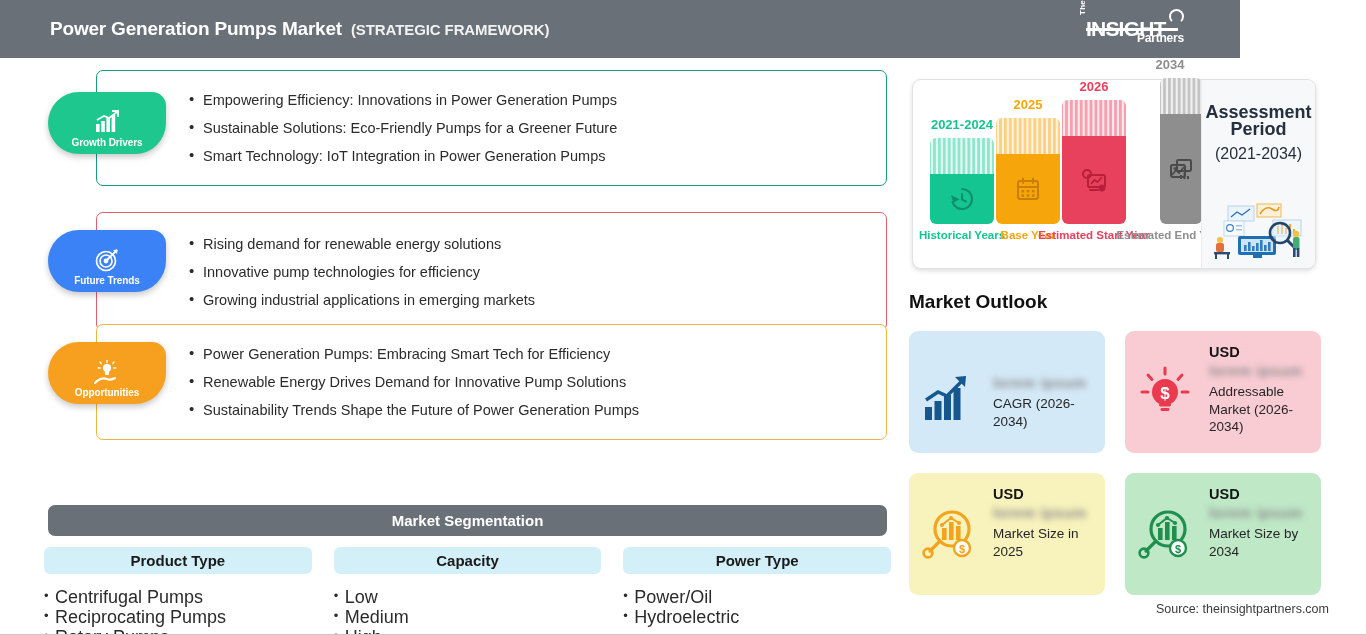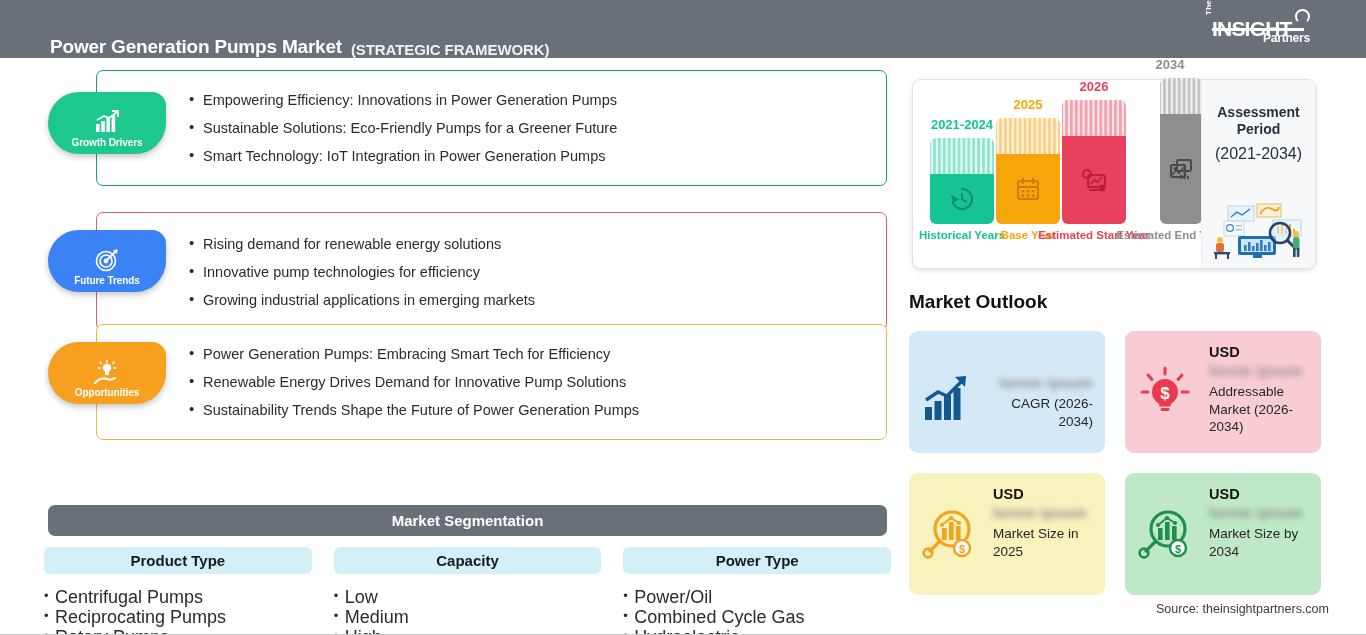--- a/index.html
+++ b/index.html
@@ -7,23 +7,23 @@
   body{
     width:1366px; height:635px;
     font-family:"Liberation Sans", sans-serif;
     color:#232323;
     overflow:hidden;
     position:relative;
   }
 
   
   .header{
-    position:absolute; left:0; top:0; width:1366px; height:58px;
+    position:absolute; left:0; top:0; width:1240px; height:58px;
     background:#6a7078;
-    display:flex; align-items:flex-end;
+    display:flex; align-items:center;
   }
   .header-title{
     margin-left:50px;
     font-size:19px; font-weight:bold; color:#ffffff;
     letter-spacing:-0.2px;
   }
   .header-sub{
     margin-left:9px;
     font-size:15px; font-weight:bold; color:#f2f2f2;
     letter-spacing:-0.1px;
@@ -161,21 +161,21 @@
     width:26px; height:26px;
   }
 
   .assess-side{
     position:absolute; right:0; top:0; width:114px; height:100%;
     background:#f7f8fa; border-left:1px solid #ececec;
     border-radius:0 9px 9px 0;
     padding-top:24px; text-align:center;
   }
   .assess-side-t{
-    font-size:14px; font-weight:bold; color:#24303e; line-height:17px;
+    font-size:18px; font-weight:bold; color:#24303e; line-height:17px;
   }
   .assess-side-p{
     font-size:16px; color:#24303e; margin-top:7px;
   }
   .assess-illus{ position:absolute; left:8px; bottom:8px; width:98px; height:62px; }
 
   .outlook-title{
     position:absolute; left:9px; top:233px;
     font-size:19px; font-weight:bold; color:#111;
   }
@@ -200,21 +200,21 @@
   .ocard-body{ margin-left:72px; margin-top:2px; }
   .ocard-blur{
     font-size:15px; font-weight:bold; color:#8d8d8d;
     filter:blur(3.4px); letter-spacing:.4px; user-select:none;
     height:19px;
   }
   .ocard-lbl{
     font-size:13.5px; color:#262626; line-height:17.5px; margin-top:2px;
   }
   .ocard.blue .ocard-usd{ visibility:hidden; height:0; }
-  .ocard.blue .ocard-body{ margin-top:30px;text-align:right; }
+  .ocard.blue .ocard-body{ margin-top:30px; }
 
   .source{
     position:absolute; right:37px; bottom:19px;
     font-size:12.5px; color:#3b3b3b;
   }
   .frame-line{
     position:absolute; left:0; top:634px; width:1366px; height:1px; background:#c9c9c9;
   }
 </style>
 </head>
@@ -321,21 +321,20 @@
           <li>Medium</li>
           <li>High</li>
     </ul>
       </div>
       <div class="seg-col">
         <div class="seg-head">
       <span>Power Type</span>
         </div>
     <ul class="seg-items">
       <li>Power/Oil</li>
-          <li>Combined Cycle Gas</li>
           <li>Hydroelectric</li>
     </ul>
       </div>
     </div>
 </div>
 
 <div class="right">
 
   <div class="assess-panel">
     <div class="assess-bars" id="assess-bars">

